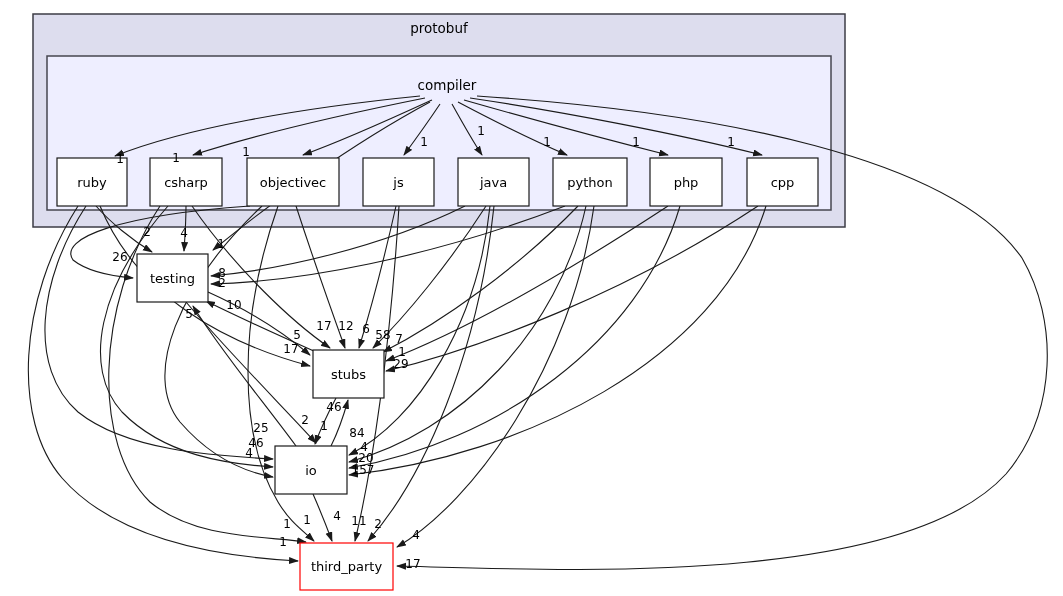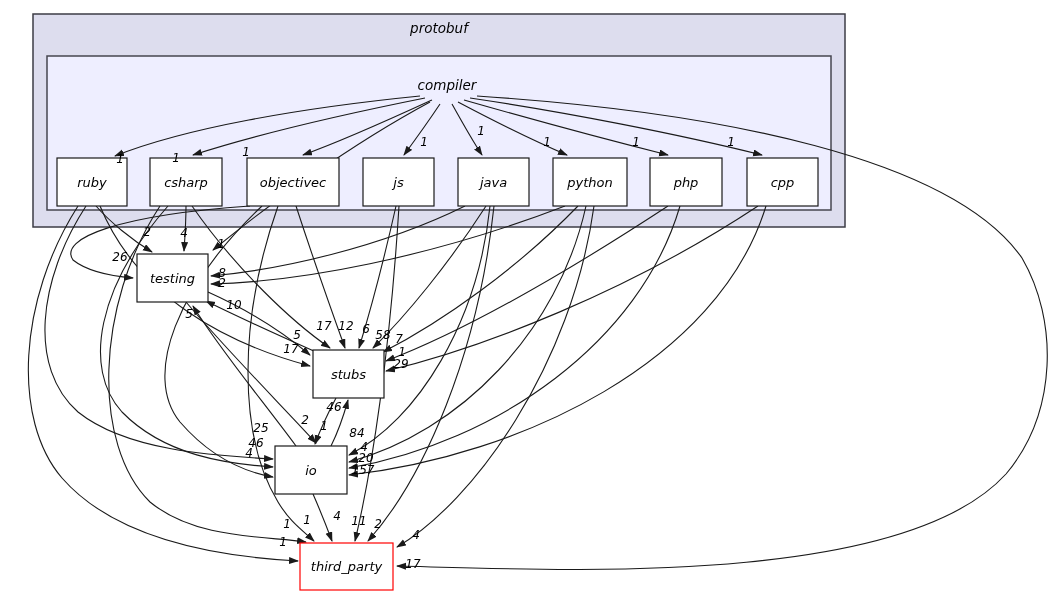--- a/index.html
+++ b/index.html
@@ -1,17 +1,17 @@
 <!DOCTYPE html>
 <html><head>
 <meta charset="utf-8">
 <style>
   html,body{margin:0;padding:0;background:#ffffff;}
   #stage{position:relative;width:863px;height:596px;background:#ffffff;
-         font-family:"DejaVu Sans","Liberation Sans",sans-serif;font-style:italic;}
+         font-family:"DejaVu Sans","Liberation Sans",sans-serif;}
   svg{display:block;}
   .cluster-label{font-size:13.5px;fill:#000000;}
   .node-label{font-size:13px;fill:#000000;}
   .edge-label{font-size:12px;fill:#000000;}
   text{user-select:none;}
 </style>
 </head>
 <body>
 
 <div id="stage">

